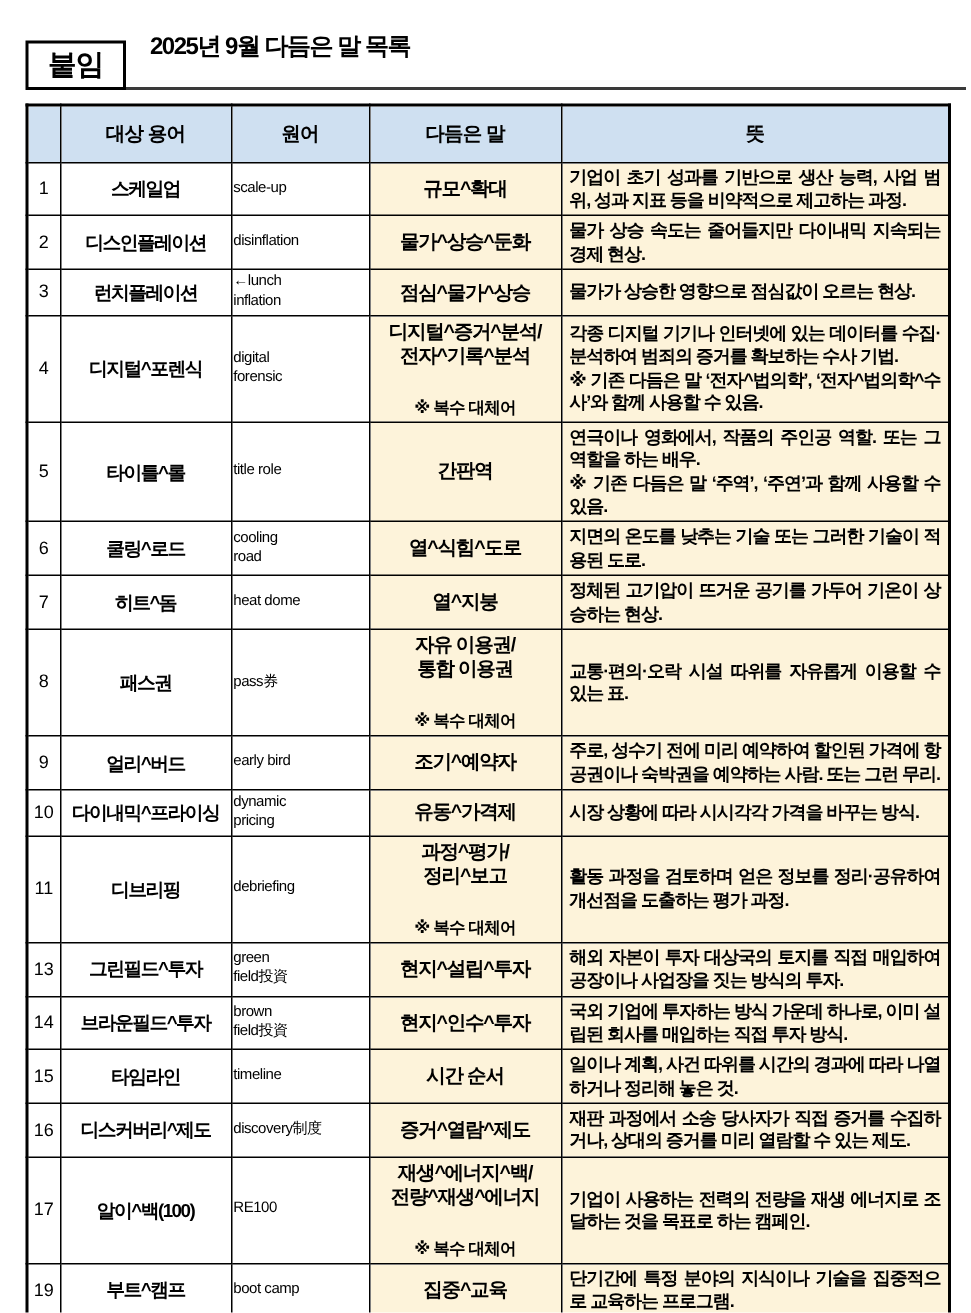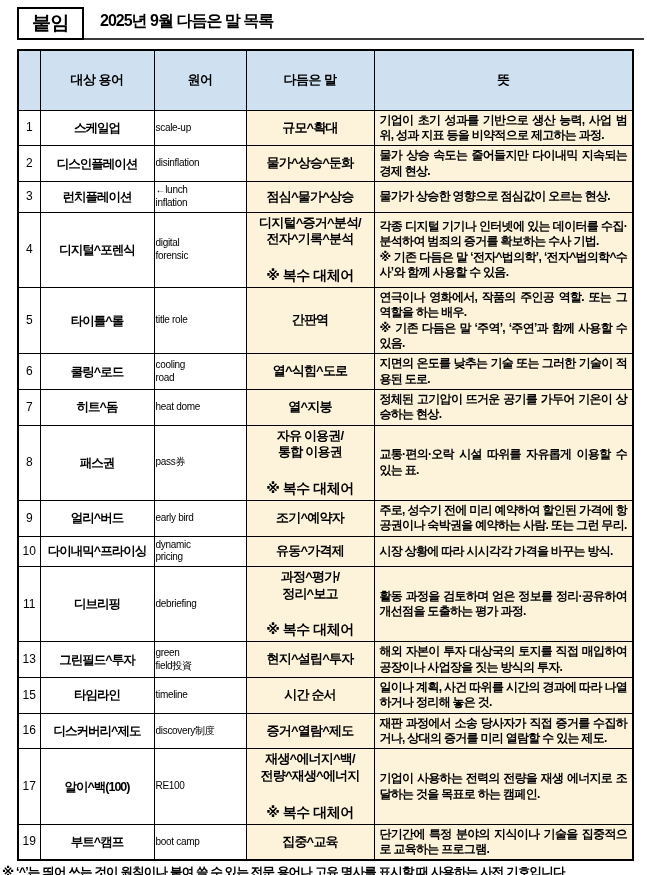--- a/index.html
+++ b/index.html
@@ -17,20 +17,21 @@
   .title-row {
     display: flex; align-items: stretch;
     margin: 7px 3px 9px 17px;
   }
   .badge-box {
     border: 2px solid #000;
     padding: 1px 13px 2px 13px;
     font-size: 19px; font-weight: bold;
     display: flex; align-items: center;
     letter-spacing: -0.5px;
+    margin-top: 20px;
   }
   .title-text-wrap {
     flex: 1;
     border-bottom: 2px solid #3a3a3a;
     padding: 2px 0 4px 16px;
     display: flex; align-items: center;
   }
   .title-text {
     font-size: 16px; font-weight: bold; letter-spacing: -1px;
   }
@@ -44,39 +45,39 @@
   .word-table th, .word-table td {
     border: 1px solid var(--border);
     padding: 2px 4px;
     line-height: 1.28;
     vertical-align: middle;
     overflow: hidden;
   }
   .word-table th {
     background: var(--header_bg);
     font-size: 13px; font-weight: bold;
-    padding: 21px 2px;
+    padding: 10px 2px;
     letter-spacing: -0.5px;
   }
   td.cell-num { text-align: center; font-size: 12px; padding: 2px 1px; }
   td.cell-term {
     text-align: center; font-weight: bold; font-size: 12.5px;
     letter-spacing: -1px; padding: 2px 1px;
   }
   td.cell-origin {
     text-align: left; font-size: 10px; letter-spacing: -0.3px;
     white-space: pre-line; padding: 2px 1px;
   }
   td.cell-refined {
     background: var(--highlight_bg);
     text-align: center; font-weight: bold; font-size: 13px;
     letter-spacing: -0.8px; white-space: pre-line; padding: 2px 1px;
   }
   .refined-note {
-    display: block; font-size: 14px; font-weight: bold;
+    display: block; font-size: 11px; font-weight: bold;
     letter-spacing: -0.5px; margin-top: 19px;
   }
   .refined-note:empty { display: none; }
   td.cell-meaning {
     background: var(--highlight_bg);
     font-size: 12px; font-weight: bold; letter-spacing: -0.7px;
     text-align: justify; white-space: pre-line; padding: 2px 5px; margin-top: 16px;
   }
   .footnote {
     margin: 3px 0 0 2px;
@@ -202,20 +203,28 @@
     </tr>
     <tr>
       <td class="cell-num">13</td>
       <td class="cell-term">그린필드^투자</td>
       <td class="cell-origin">green
 field投資</td>
       <td class="cell-refined"><span>현지^설립^투자</span></td>
       <td class="cell-meaning">해외 자본이 투자 대상국의 토지를 직접 매입하여 공장이나 사업장을 짓는 방식의 투자.</td>
     </tr>
     <tr>
+      <td class="cell-num">14</td>
+      <td class="cell-term">브라운필드^투자</td>
+      <td class="cell-origin">brown
+field投資</td>
+      <td class="cell-refined"><span>현지^인수^투자</span></td>
+      <td class="cell-meaning">국외 기업에 투자하는 방식 가운데 하나로, 이미 설립된 회사를 매입하는 직접 투자 방식.</td>
+    </tr>
+    <tr>
       <td class="cell-num">15</td>
       <td class="cell-term">타임라인</td>
       <td class="cell-origin">timeline</td>
       <td class="cell-refined"><span>시간 순서</span></td>
       <td class="cell-meaning">일이나 계획, 사건 따위를 시간의 경과에 따라 나열하거나 정리해 놓은 것.</td>
     </tr>
     <tr>
       <td class="cell-num">16</td>
       <td class="cell-term">디스커버리^제도</td>
       <td class="cell-origin">discovery制度</td>

